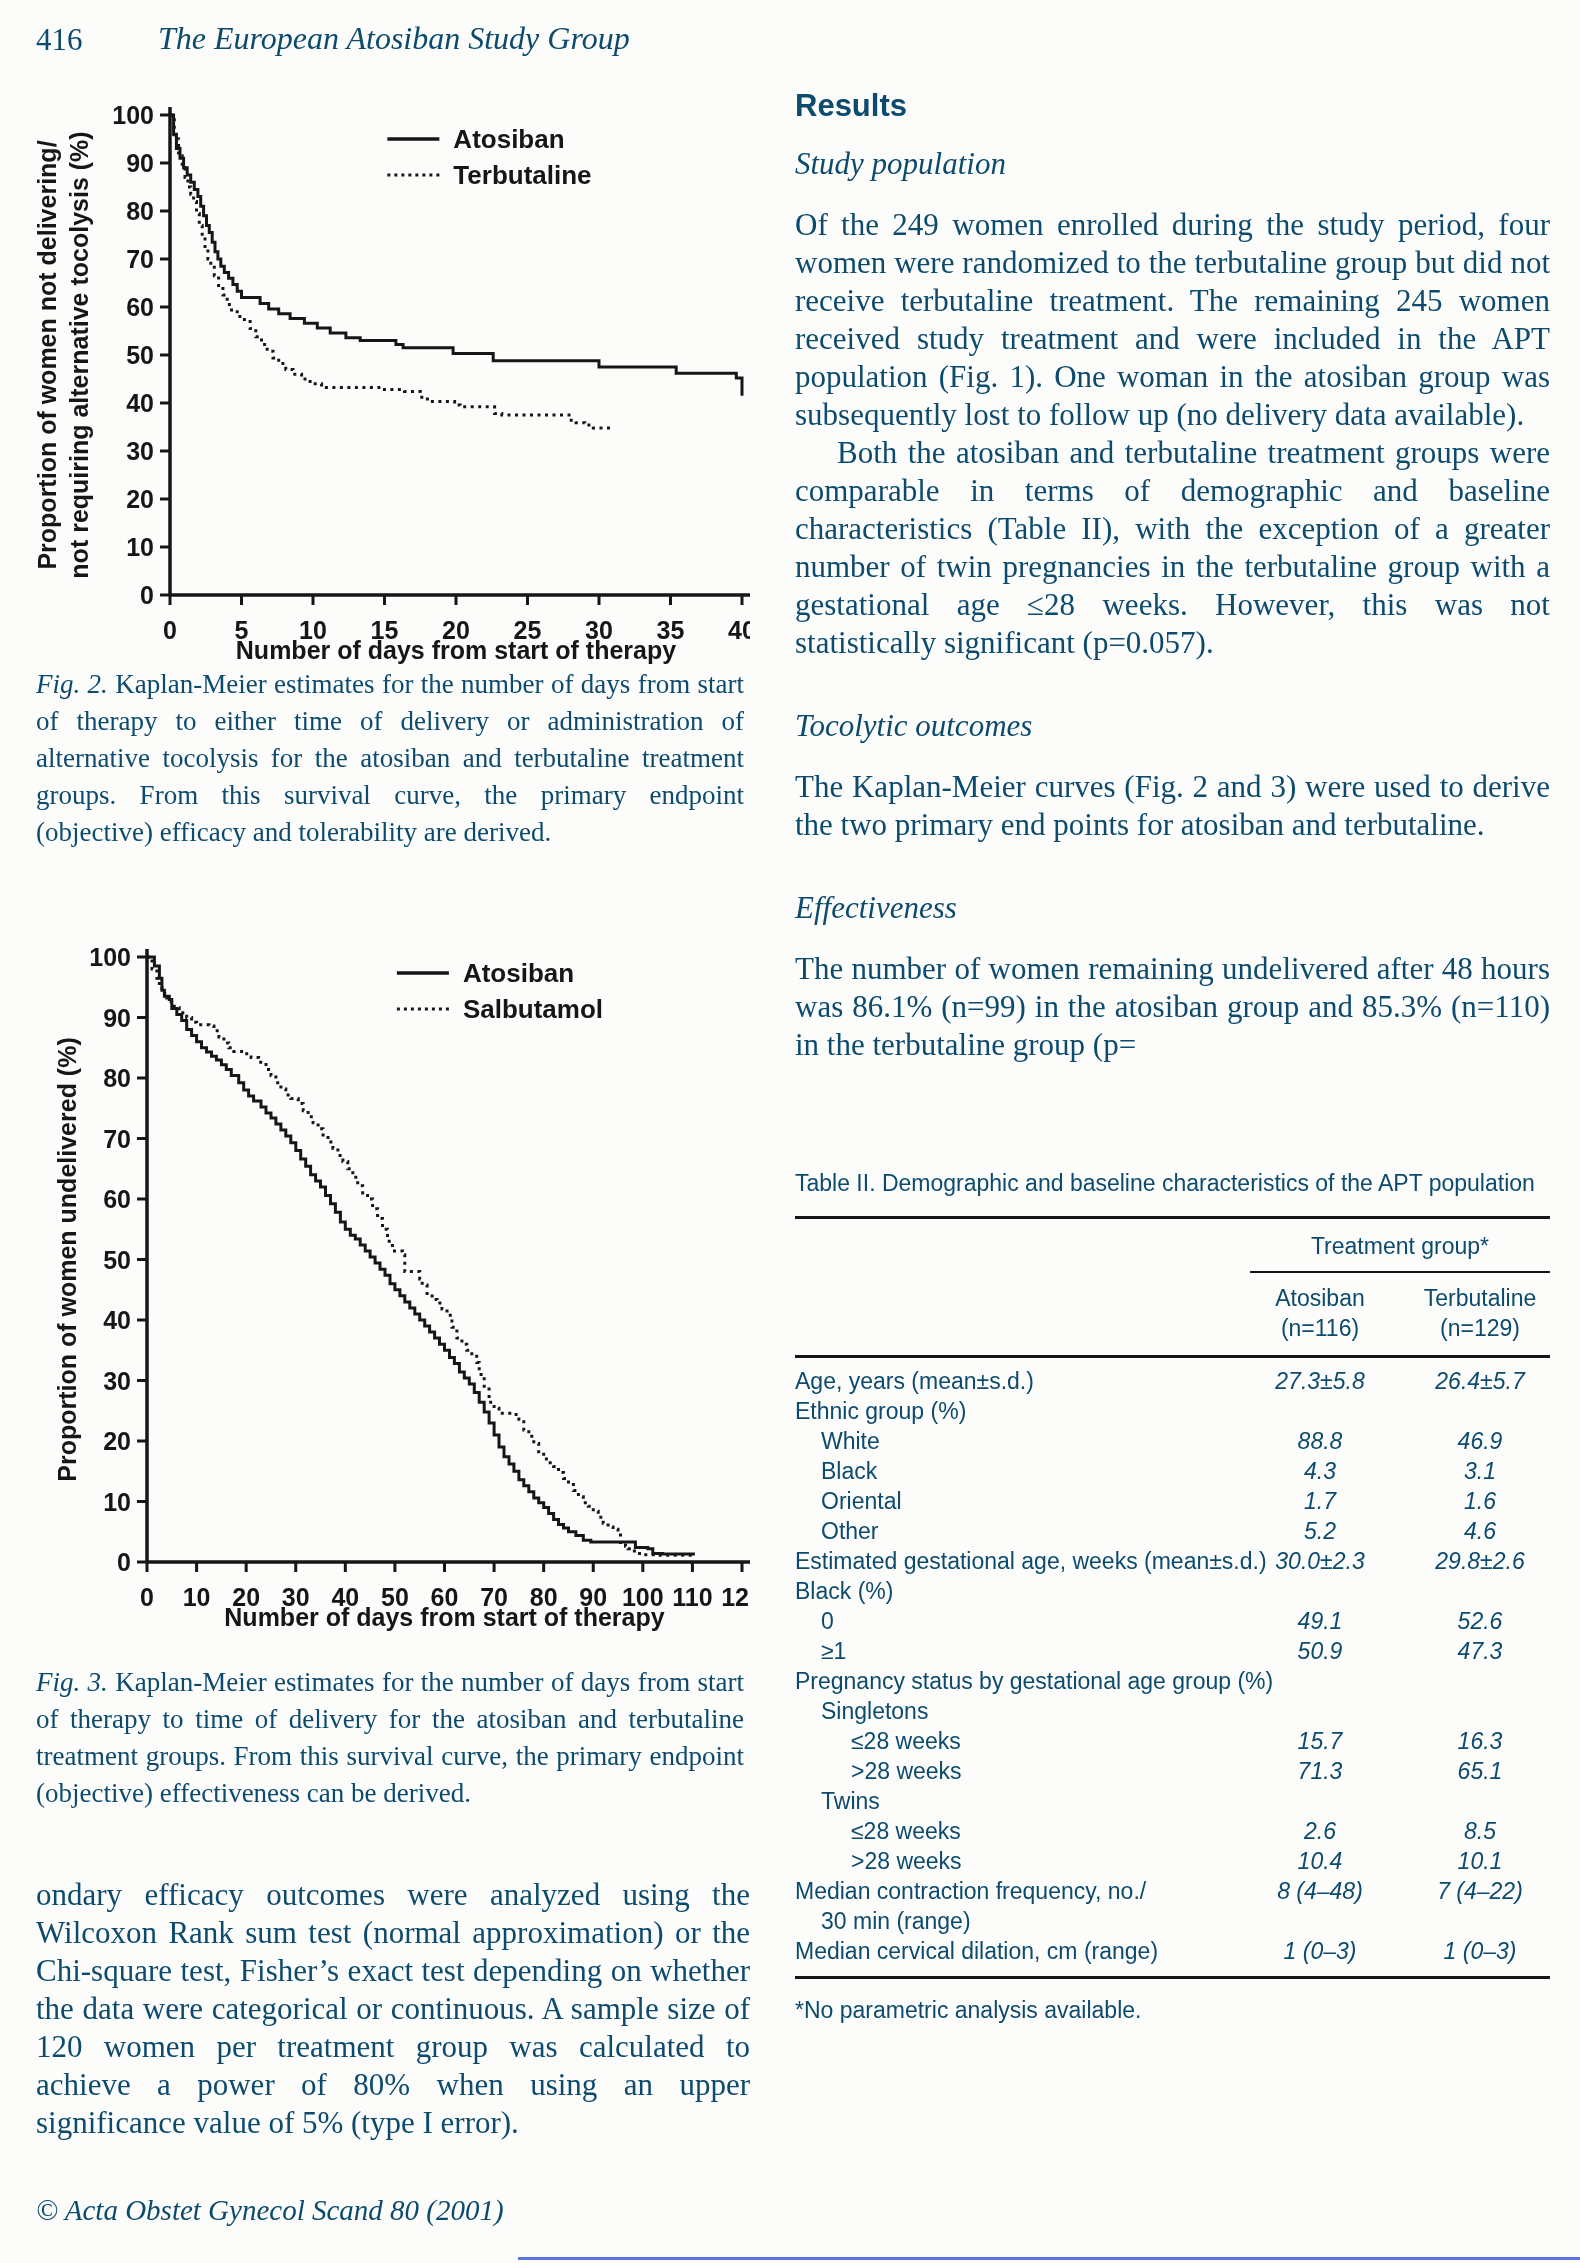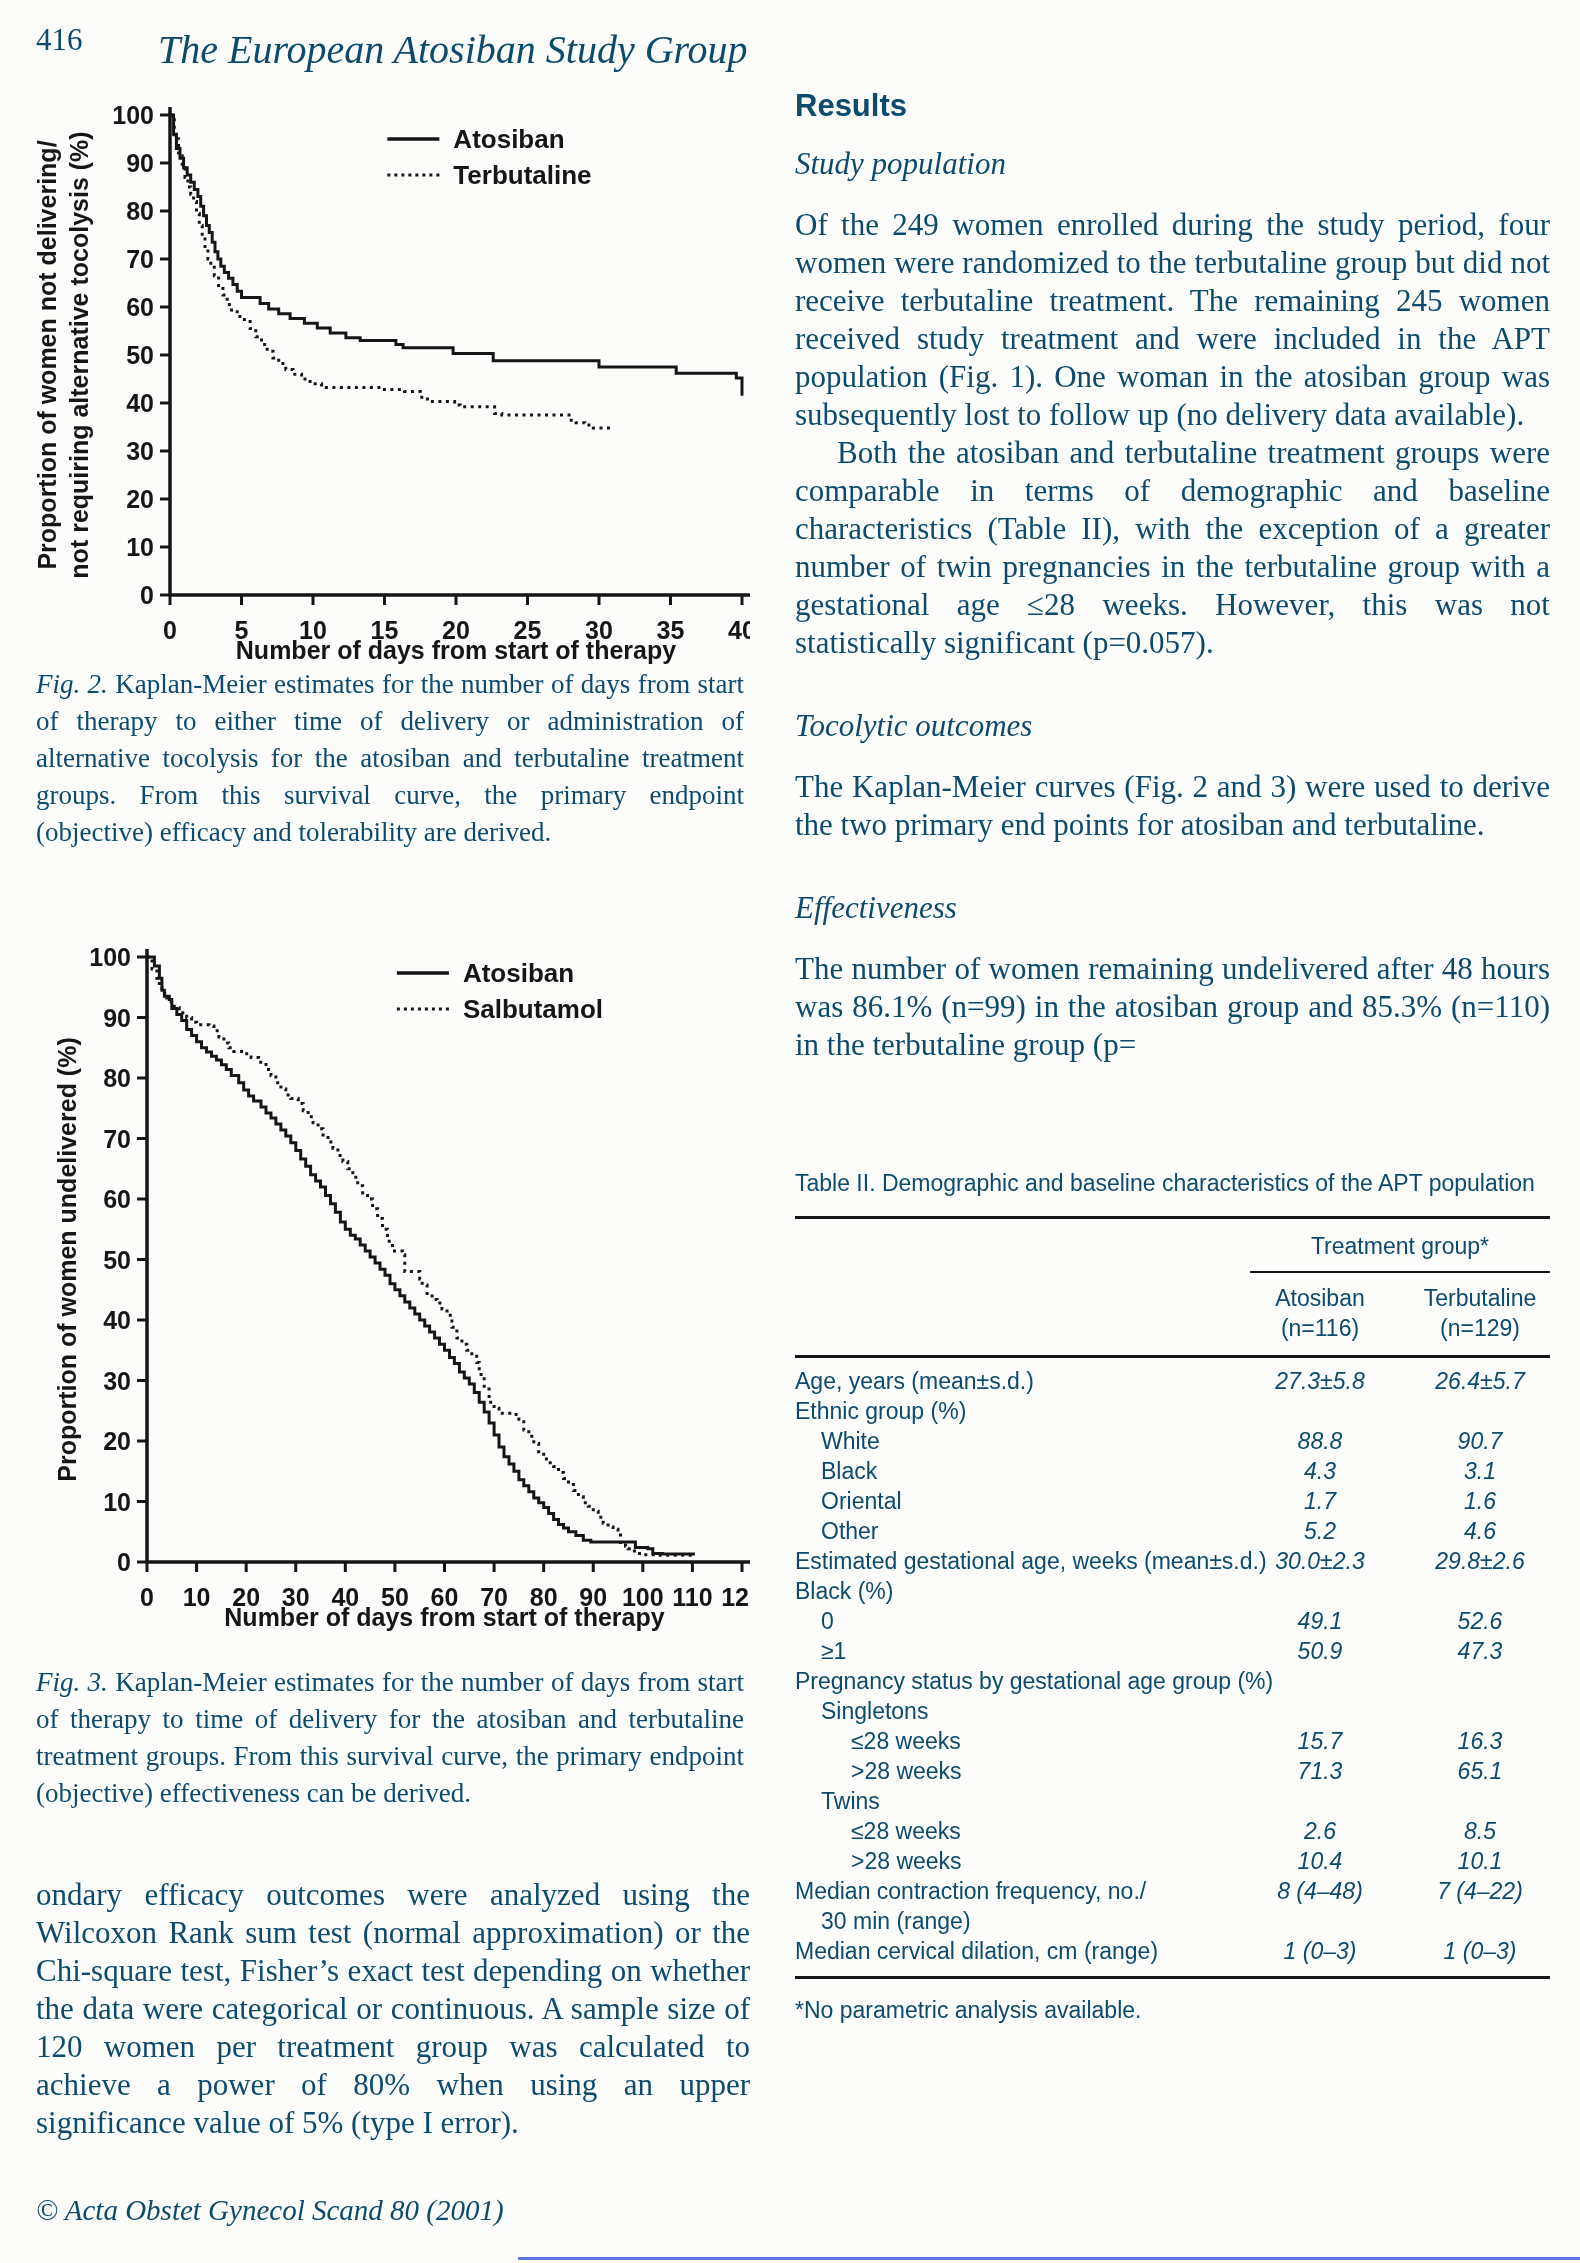--- a/index.html
+++ b/index.html
@@ -1,20 +1,20 @@
 <!DOCTYPE html>
 <html><head>
 <meta charset="utf-8">
 <style>
   html,body{margin:0;padding:0;background:#d8d8d8;}
   .page{position:relative;width:1580px;height:2263px;background:#fcfcfa;color:#0c4a6e;overflow:hidden;
         font-family:"Liberation Serif",serif;}
   
   .folio{position:absolute;left:36px;top:22px;font-size:31px;}
-  .running-title{position:absolute;left:158px;top:26px;font-size:40px;font-style:italic;}
+  .running-title{position:absolute;left:158px;top:20px;font-size:32px;font-style:italic;}
   
   .fig-svg{position:absolute;left:30px;}
   #fig2{top:75px;}
   #fig3{top:896px;}
   .caption{position:absolute;left:36px;width:708px;font-size:27px;line-height:37px;text-align:justify;}
   #caption2{top:666px;}
   #caption3{top:1664px;}
   .cap-label{font-style:italic;}
   
   .cont-par{position:absolute;left:36px;top:1876px;width:714px;font-size:31px;line-height:38px;text-align:justify;}
@@ -220,21 +220,21 @@
             <div class="tval tval-t">26.4±5.7</div>
           </div>
           <div class="trow">
             <div class="tlabel ind0">Ethnic group (%)</div>
             <div class="tval tval-a"></div>
             <div class="tval tval-t"></div>
           </div>
           <div class="trow">
             <div class="tlabel ind1">White</div>
             <div class="tval tval-a">88.8</div>
-            <div class="tval tval-t">90.7</div>
+            <div class="tval tval-t">46.9</div>
           </div>
           <div class="trow">
             <div class="tlabel ind1">Black</div>
             <div class="tval tval-a">4.3</div>
             <div class="tval tval-t">3.1</div>
           </div>
           <div class="trow">
             <div class="tlabel ind1">Oriental</div>
             <div class="tval tval-a">1.7</div>
             <div class="tval tval-t">1.6</div>

